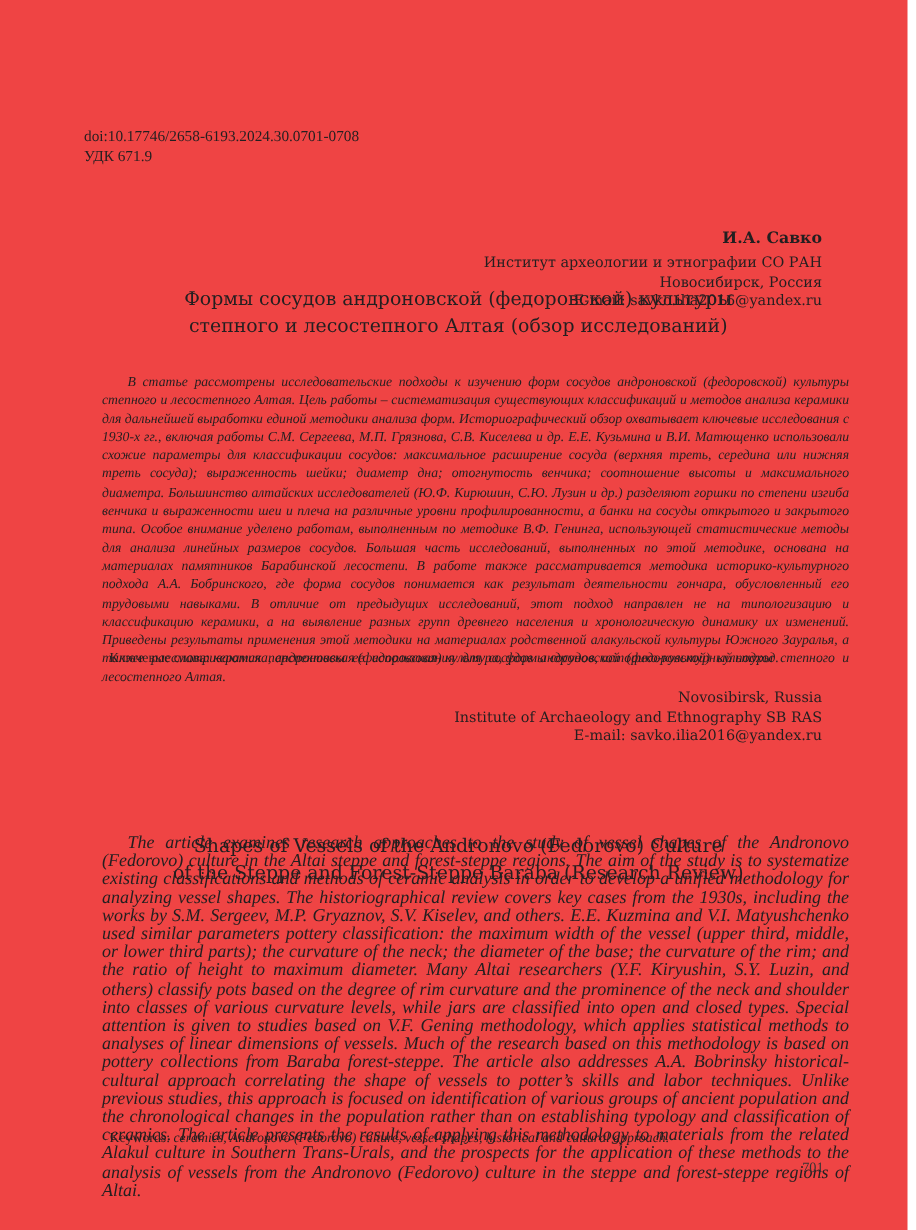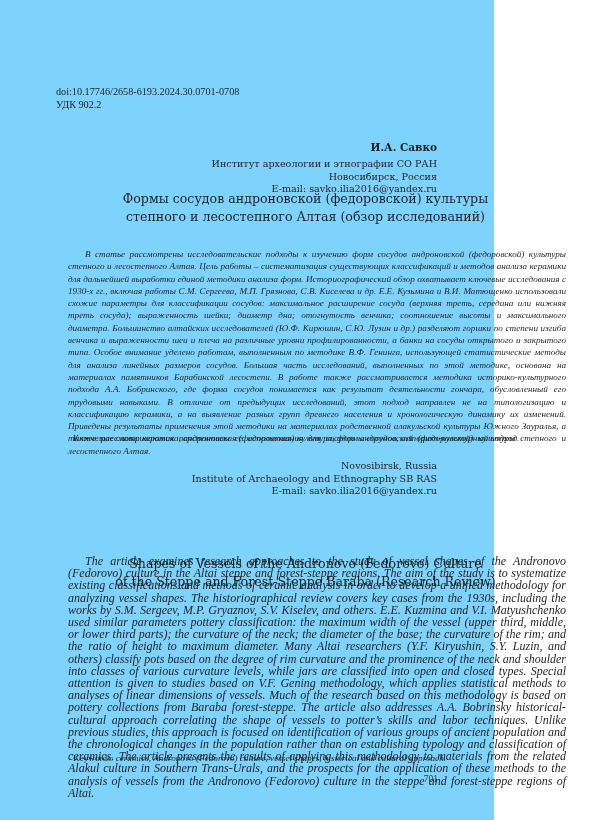--- a/index.html
+++ b/index.html
@@ -1,44 +1,44 @@
 <!DOCTYPE html>
 <html><head>
   <meta charset="utf-8">
   <style>
     html, body { margin: 0; padding: 0; background: #ffffff; }
     body { width: 611px; height: 820px; position: relative; overflow: hidden; color: #231f20; }
-    .page { position: absolute; left: 0; top: 0; width: 494px; height: 820px; background: #7dd3fc; }
+    .page { position: absolute; left: 0; top: 0; width: 605px; height: 820px; background: #ef4444; }
     .meta { position: absolute; left: 56px; top: 86px; font-family: "Liberation Serif", serif; font-size: 10.2px; line-height: 12.5px; }
     .meta div { white-space: nowrap; }
     .author-block { position: absolute; right: 57px; text-align: right; font-family: "DejaVu Serif", serif; }
     .author-block .name { font-weight: bold; font-size: 10.5px; line-height: 14px; margin-bottom: 4px; }
     .author-block .aff { font-size: 9.6px; line-height: 12.6px; }
-    .ru-author { top: 140px; }
+    .ru-author { top: 152px; }
     .en-author { top: 460px; }
     .title { position: absolute; left: 60px; width: 491px; text-align: center; font-family: "DejaVu Serif", serif; font-weight: normal; font-size: 12.6px; line-height: 17.5px; }
     .ru-title { top: 190px; }
     .en-title { top: 534px; margin-top: 21px; }
     .abstract { position: absolute; left: 56px; width: 498px; font-family: "Liberation Serif", serif; font-style: italic; font-size: 9.15px; line-height: 12.3px; text-align: justify; text-indent: 17px; margin: 12px; }
     .ru-abstract { top: 236px; }
     .en-abstract { top: 543px; font-size: 12px; line-height: 12.2px; }
     .keywords { position: absolute; left: 73px; width: 480px; font-family: "Liberation Serif", serif; font-size: 9.2px; line-height: 12px; white-space: nowrap; }
     .keywords .kw-text { font-style: italic; }
     .ru-keywords { top: 420px; margin-top: 12px; }
     .en-keywords { top: 752px; }
     .page-number { position: absolute; right: 56px; top: 774px; font-family: "Liberation Serif", serif; font-size: 9.5px; color: #333; }
   </style>
 </head>
 <body>
 
 <div class="page">
 
   <div class="meta">
     <div>doi:10.17746/2658-6193.2024.30.0701-0708</div>
-    <div>УДК 902.2</div>
+    <div>УДК 671.9</div>
   </div>
 
   <div class="author-block ru-author">
     <div class="name">И.А. Савко</div>
     <div class="aff">Институт археологии и этнографии СО РАН</div>
     <div class="aff">Новосибирск, Россия</div>
     <div class="aff">E-mail: savko.ilia2016@yandex.ru</div>
   </div>
 
   <div class="title ru-title">

